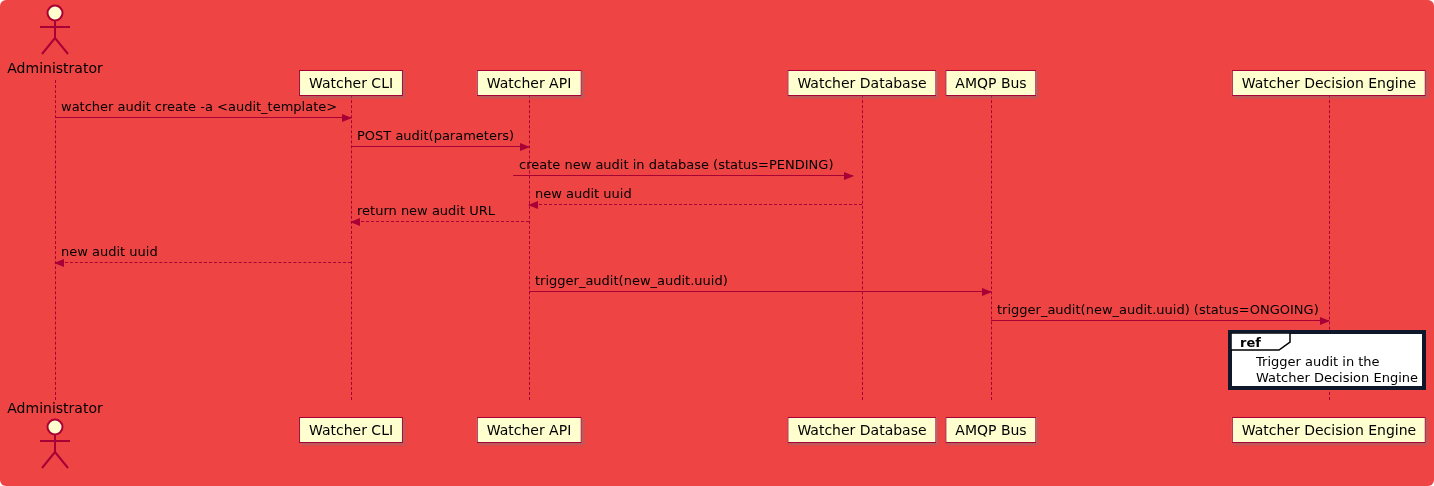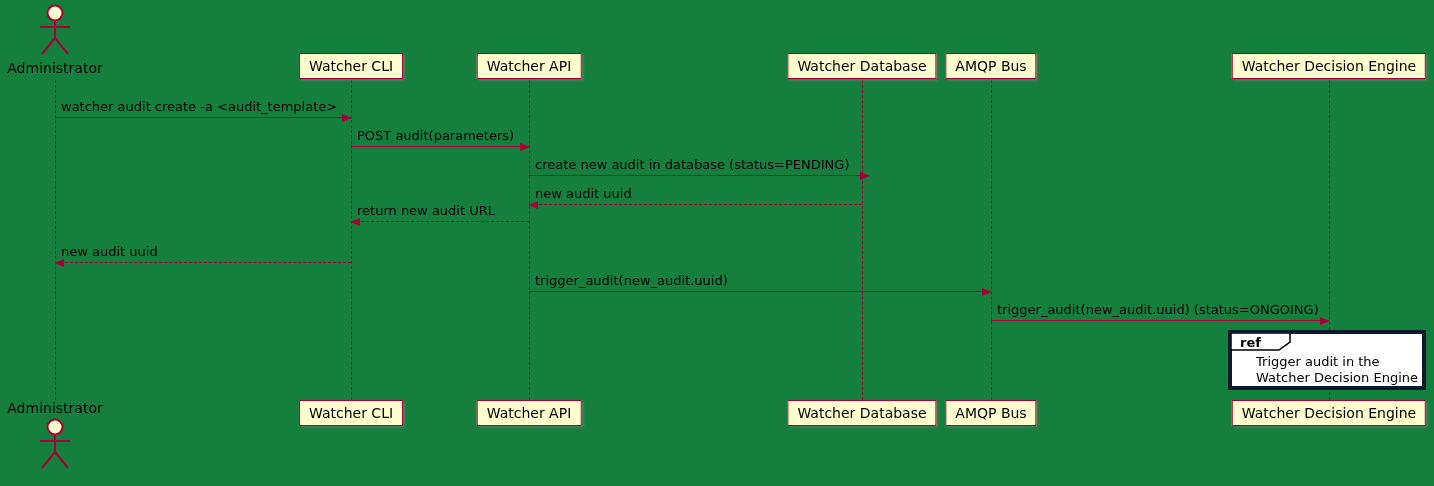--- a/index.html
+++ b/index.html
@@ -3,37 +3,39 @@
 <meta charset="utf-8">
 <style>
   html, body { margin: 0; padding: 0; background: #ffffff; }
   .diagram {
     position: relative;
     width: 1434px;
     height: 486px;
     font-family: "DejaVu Sans", sans-serif;
     color: #000000;
     overflow: hidden;
-    background: #15803d;
+    background: #ef4444;
+    border-radius: 6px;
   }
   .lifeline {
     position: absolute;
     width: 0;
     border-left: 1px dashed #A80036;
   }
   .participant {
     position: absolute;
     transform: translateX(-50%);
     background: #FEFECE;
     border: 1.5px solid #A80036;
     padding: 4px 9px;
     font-size: 14px;
     white-space: nowrap;
     box-shadow: 2px 2px 2px rgba(120,120,120,0.5);
     z-index: 3;
+    margin-top: 17px;
   }
   .actor-label {
     position: absolute;
     transform: translateX(-50%);
     font-size: 14px;
     white-space: nowrap;
     z-index: 3;
   }
   .actor-figure {
     position: absolute;
@@ -125,21 +127,21 @@
     <div class="msg-line"></div>
     <div class="arrow arrow-right"></div>
   </div>
 
   <div class="message solid" style="left:351px; top:127px; width:178px;">
     <span class="msg-label">POST audit(parameters)</span>
     <div class="msg-line"></div>
     <div class="arrow arrow-right"></div>
   </div>
 
-  <div class="message solid" style="left:529px; top:156px; width:333px;padding-left:7px;">
+  <div class="message solid" style="left:513px; top:156px; width:333px;padding-left:7px;">
     <span class="msg-label">create new audit in database (status=PENDING)</span>
     <div class="msg-line"></div>
     <div class="arrow arrow-right"></div>
   </div>
 
   <div class="message dashed" style="left:529px; top:185px; width:333px;">
     <span class="msg-label">new audit uuid</span>
     <div class="msg-line"></div>
     <div class="arrow arrow-left"></div>
   </div>

